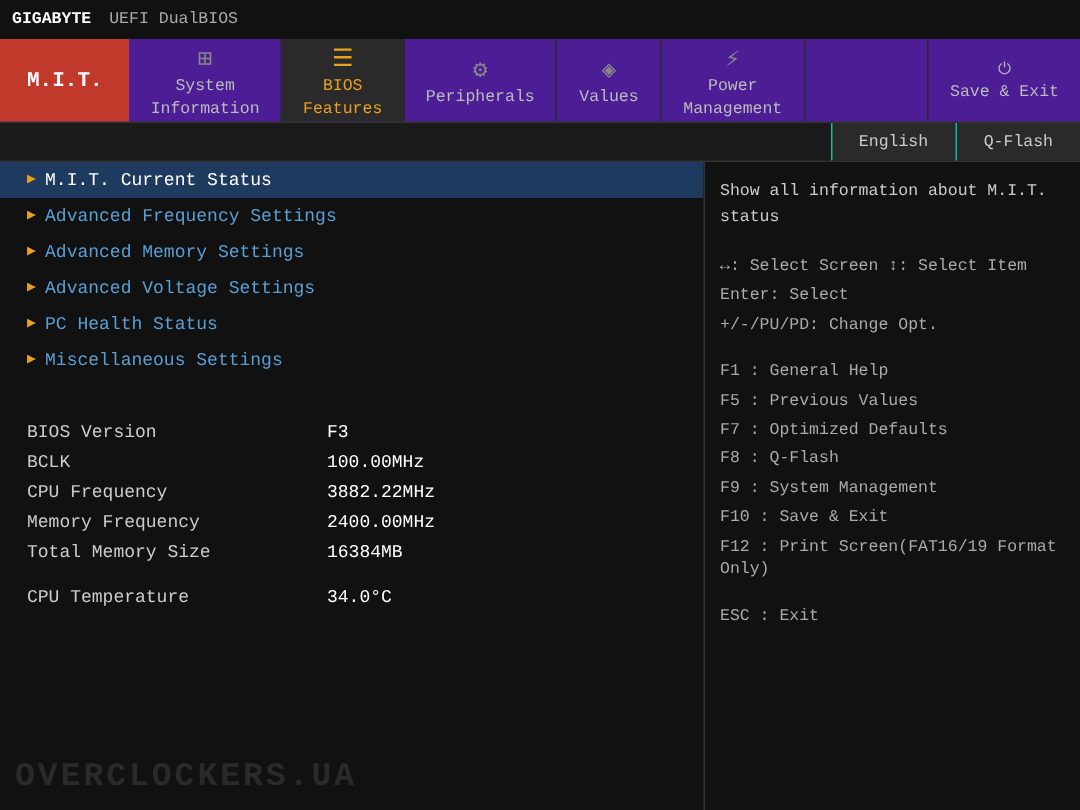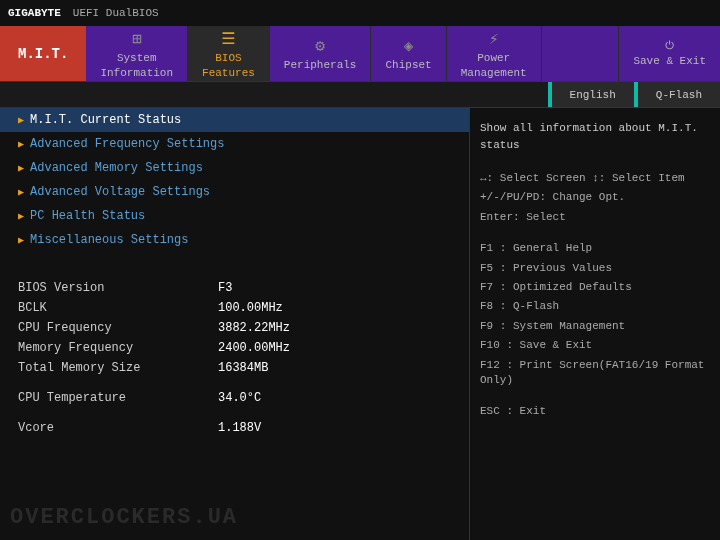--- a/index.html
+++ b/index.html
@@ -100,21 +100,21 @@
       border-bottom: 1px solid #333;
       height: 26px;
     }
     .lang-btn {
       display: flex;
       align-items: center;
       padding: 0 18px;
       color: #ccc;
       font-size: 11px;
       cursor: pointer;
-      border-left: 4px solid #14b8a6;
+      border-left: 1px solid #14b8a6;
       background: #2a2a2a;
     }
 
     
     .main {
       display: flex;
       height: calc(540px - 20px - 56px - 26px);
     }
 
     
@@ -229,21 +229,21 @@
     <span class="nav-icon">☰</span>
     <span>BIOS</span>
     <span>Features</span>
   </div>
   <div class="nav-item">
     <span class="nav-icon">⚙</span>
     <span>Peripherals</span>
   </div>
   <div class="nav-item">
     <span class="nav-icon">◈</span>
-    <span>Chipset</span>
+    <span>Values</span>
   </div>
   <div class="nav-item">
     <span class="nav-icon">⚡</span>
     <span>Power</span>
     <span>Management</span>
   </div>
 
   <div class="nav-right">
     <div class="nav-save-exit">
       <span class="nav-icon">⏻</span>
@@ -310,34 +310,30 @@
 
       <div class="info-gap"></div>
 
       <div class="info-row">
         <span class="label">CPU Temperature</span>
         <span class="value">34.0°C</span>
       </div>
 
       <div class="info-gap"></div>
 
-      <div class="info-row">
-        <span class="label">Vcore</span>
-        <span class="value">1.188V</span>
-      </div>
     </div>
   </div>
 
   <div class="right-panel">
     <div class="help-text">Show all information about M.I.T. status</div>
 
     <div class="shortcut-list">
       <div class="shortcut-item">↔: Select Screen  ↕: Select Item</div>
+      <div class="shortcut-item">Enter: Select</div>
       <div class="shortcut-item">+/-/PU/PD: Change Opt.</div>
-      <div class="shortcut-item">Enter: Select</div>
       <div class="shortcut-divider"></div>
       <div class="shortcut-item">F1   : General Help</div>
       <div class="shortcut-item">F5   : Previous Values</div>
       <div class="shortcut-item">F7   : Optimized Defaults</div>
       <div class="shortcut-item">F8   : Q-Flash</div>
       <div class="shortcut-item">F9   : System Management</div>
       <div class="shortcut-item">F10  : Save &amp; Exit</div>
       <div class="shortcut-item">F12  : Print Screen(FAT16/19 Format Only)</div>
       <div class="shortcut-divider"></div>
       <div class="shortcut-item">ESC  : Exit</div>

